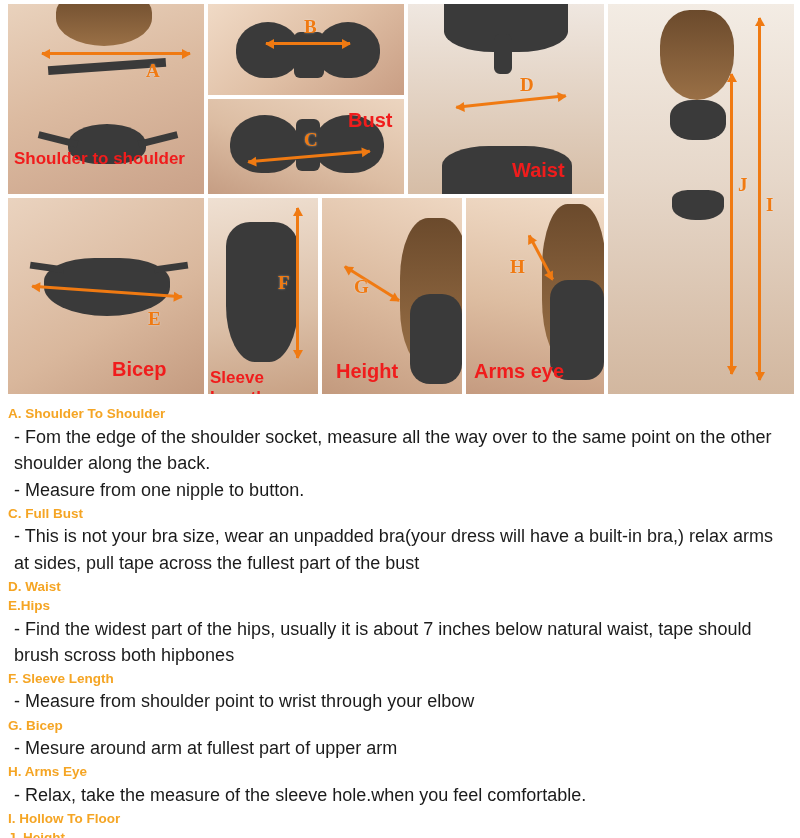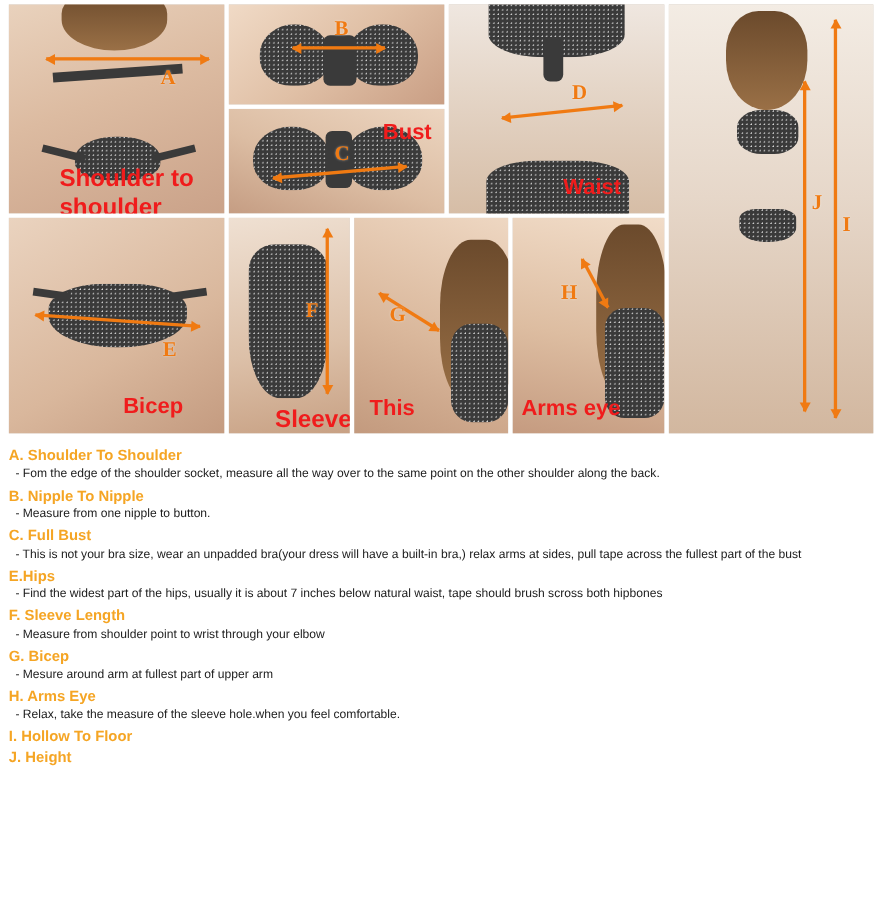--- a/index.html
+++ b/index.html
@@ -37,26 +37,26 @@
   .arrow:after{right:-1px;border-left:9px solid #f07a12;}
   .varrow{position:absolute;width:0;border-left:3px solid #f07a12;}
   .varrow:before,.varrow:after{content:"";position:absolute;left:-6px;width:0;height:0;
     border-left:5px solid transparent;border-right:5px solid transparent;}
   .varrow:before{top:-1px;border-bottom:9px solid #f07a12;}
   .varrow:after{bottom:-1px;border-top:9px solid #f07a12;}
   .lbl{position:absolute;color:#f07a12;font-weight:bold;font-size:19px;
        font-family:"Liberation Serif",serif;text-shadow:0 0 2px rgba(255,255,255,.5);}
   .cap{position:absolute;color:#f01c1c;font-weight:bold;font-size:20px;
        font-family:"Liberation Sans",sans-serif;}
-  .cap.small{font-size:22px;margin-left:40px;}
+  .cap.small{font-size:17px;}
 
   
   .legend{position:relative;padding:6px 8px 0 8px;}
   .term{color:#f5a524;font-weight:bold;font-size:13.5px;line-height:1.45;margin:0;}
-  .desc{color:#1b1b1b;font-size:11px;line-height:1.45;margin:0 0 1px 0;}
+  .desc{color:#1b1b1b;font-size:18px;line-height:1.45;margin:0 0 1px 0;}
   .indent{padding-left:6px;}
 </style>
 </head>
 <body>
 
 <div class="sheet">
 
   <div class="grid">
 
     <div class="cell" style="left:8px;top:4px;width:196px;height:190px;">
@@ -128,45 +128,45 @@
       <div class="lbl" style="left:70px;top:74px;">F</div>
       <div class="cap small" style="left:2px;top:170px;">Sleeve Length</div>
     </div>
 
     <div class="cell" style="left:322px;top:198px;width:140px;height:196px;">
       <div class="skin sk7"></div>
       <div class="hair" style="left:78px;top:20px;width:70px;height:150px;border-radius:40%;"></div>
       <div class="suit" style="left:88px;top:96px;width:52px;height:90px;border-radius:20px;"></div>
       <div class="arrow" style="left:18px;top:84px;width:64px;transform:rotate(32deg);"></div>
       <div class="lbl" style="left:32px;top:78px;">G</div>
-      <div class="cap" style="left:14px;top:162px;">This</div>
+      <div class="cap" style="left:14px;top:162px;">Height</div>
     </div>
 
     <div class="cell" style="left:466px;top:198px;width:138px;height:196px;">
       <div class="skin sk8"></div>
       <div class="hair" style="left:76px;top:6px;width:64px;height:160px;border-radius:40%;"></div>
       <div class="suit" style="left:84px;top:82px;width:54px;height:100px;border-radius:18px;"></div>
       <div class="arrow" style="left:50px;top:58px;width:50px;transform:rotate(62deg);"></div>
       <div class="lbl" style="left:44px;top:58px;">H</div>
       <div class="cap" style="left:8px;top:162px;">Arms eye</div>
     </div>
 
   </div>
 
   <div class="legend">
 
     <p class="term">A. Shoulder To Shoulder</p>
     <p class="desc indent">- Fom the edge of the shoulder socket, measure all the way over to the same point on the other shoulder along the back.</p>
 
-    <p class="term">B. Nipple To Nipple</p>
     <p class="desc indent">- Measure from one nipple to button.</p>
 
     <p class="term">C. Full Bust</p>
     <p class="desc indent">- This is not your bra size, wear an unpadded bra(your dress will have a built-in bra,) relax arms at sides, pull tape across the fullest part of the bust</p>
 
+    <p class="term">D. Waist</p>
 
     <p class="term">E.Hips</p>
     <p class="desc indent">- Find the widest part of the hips, usually it is about 7 inches below natural waist, tape should brush scross both hipbones</p>
 
     <p class="term">F. Sleeve Length</p>
     <p class="desc indent">- Measure from shoulder point to wrist through your elbow</p>
 
     <p class="term">G. Bicep</p>
     <p class="desc indent">- Mesure around arm at fullest part of upper arm</p>
 

